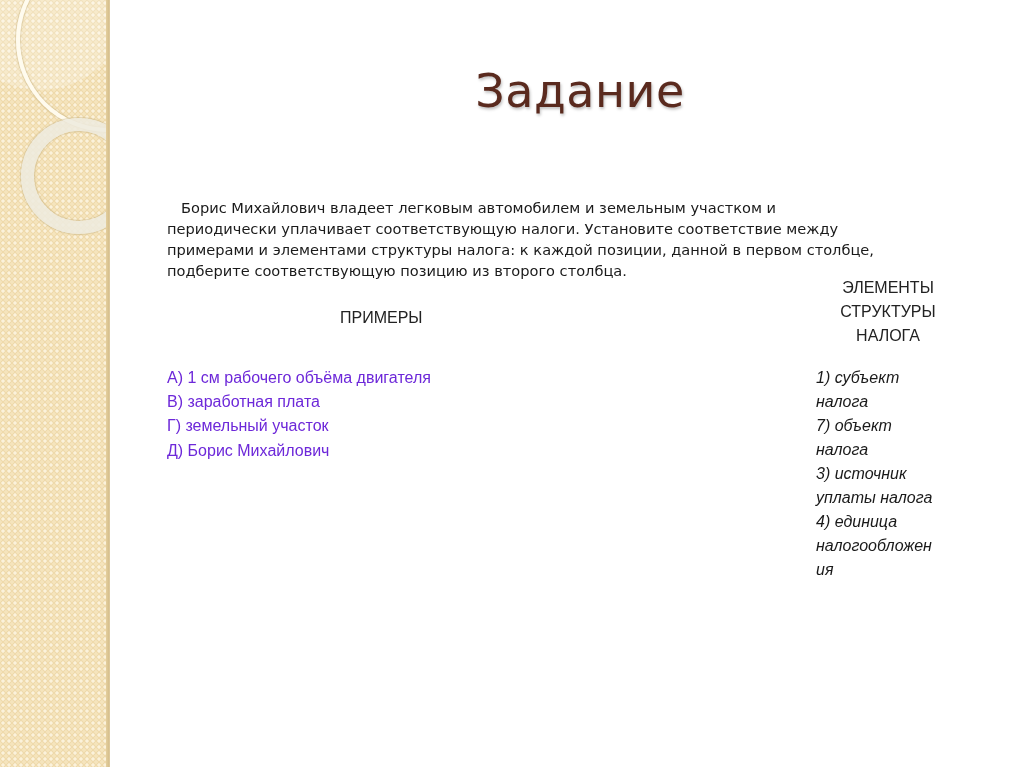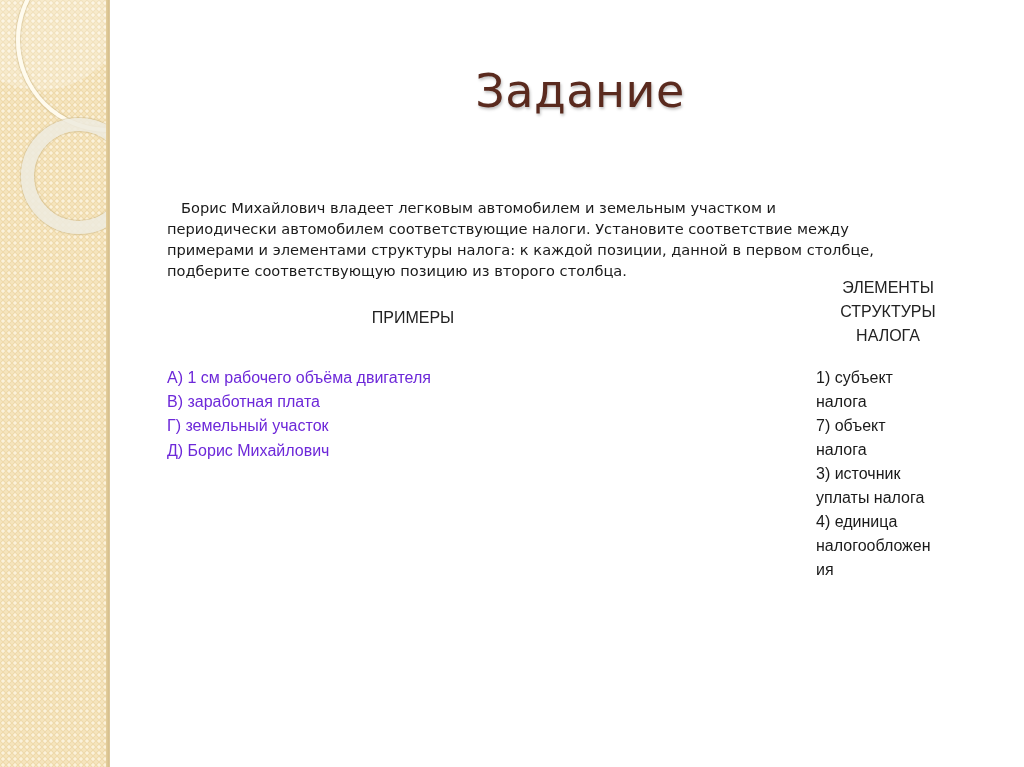--- a/index.html
+++ b/index.html
@@ -74,21 +74,20 @@
       line-height: 21px;
       color: #1a1a1a;
       margin-top: 12px;
     }
     .intro .indent { display: inline-block; width: 14px; }
     .intro-line { display: block; white-space: nowrap; }
     .col-head-left {
       position: absolute;
       left: 340px; top: 309px;
       width: 146px;
-      text-align: center;
       font-size: 16px;
       color: #222;
     }
     .col-head-right {
       position: absolute;
       left: 800px; top: 276px;
       width: 176px;
       text-align: center;
       font-size: 16px;
       line-height: 24px;
@@ -102,41 +101,41 @@
       color: #6d28d9;
       margin: 0; padding: 0; list-style: none;
     }
     .elements {
       position: absolute;
       left: 816px; top: 366px;
       width: 160px;
       font-size: 16px;
       line-height: 24px;
       color: #1a1a1a;
-      margin: 0; padding: 0; list-style: none;
+      margin: 0; padding: 0; list-style: none; font-style: italic;
     }
     .elements li { word-break: break-all; }
   </style>
 </head>
 <body>
 
 <div class="slide">
 
   <div class="sidebar">
     <div class="ring-large-fill"></div>
     <div class="ring-large"></div>
     <div class="ring-small"></div>
     <div class="sidebar-edge"></div>
   </div>
 
   <div class="title">Задание</div>
 
   <div class="intro">
     <span class="intro-line"><span class="indent"></span><span>Борис Михайлович владеет легковым автомобилем и земельным участком и</span></span>
-    <span class="intro-line">периодически автомобилем соответствующие налоги. Установите соответствие между</span>
+    <span class="intro-line">периодически уплачивает соответствующую налоги. Установите соответствие между</span>
     <span class="intro-line">примерами и элементами структуры налога: к каждой позиции, данной в первом столбце,</span>
     <span class="intro-line">подберите соответствующую позицию из второго столбца.</span>
   </div>
 
   <div class="col-head-left">ПРИМЕРЫ</div>
 
   <div class="col-head-right">
     <div>ЭЛЕМЕНТЫ</div>
     <div>СТРУКТУРЫ</div>
     <div>НАЛОГА</div>

